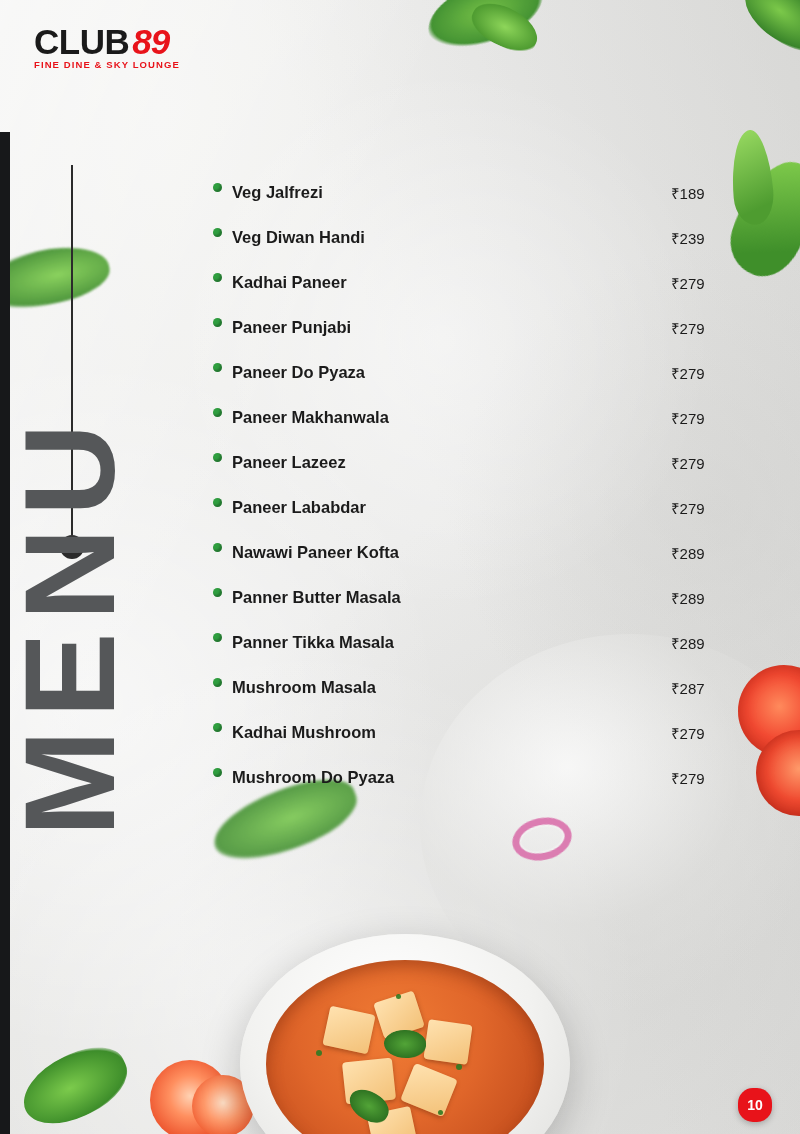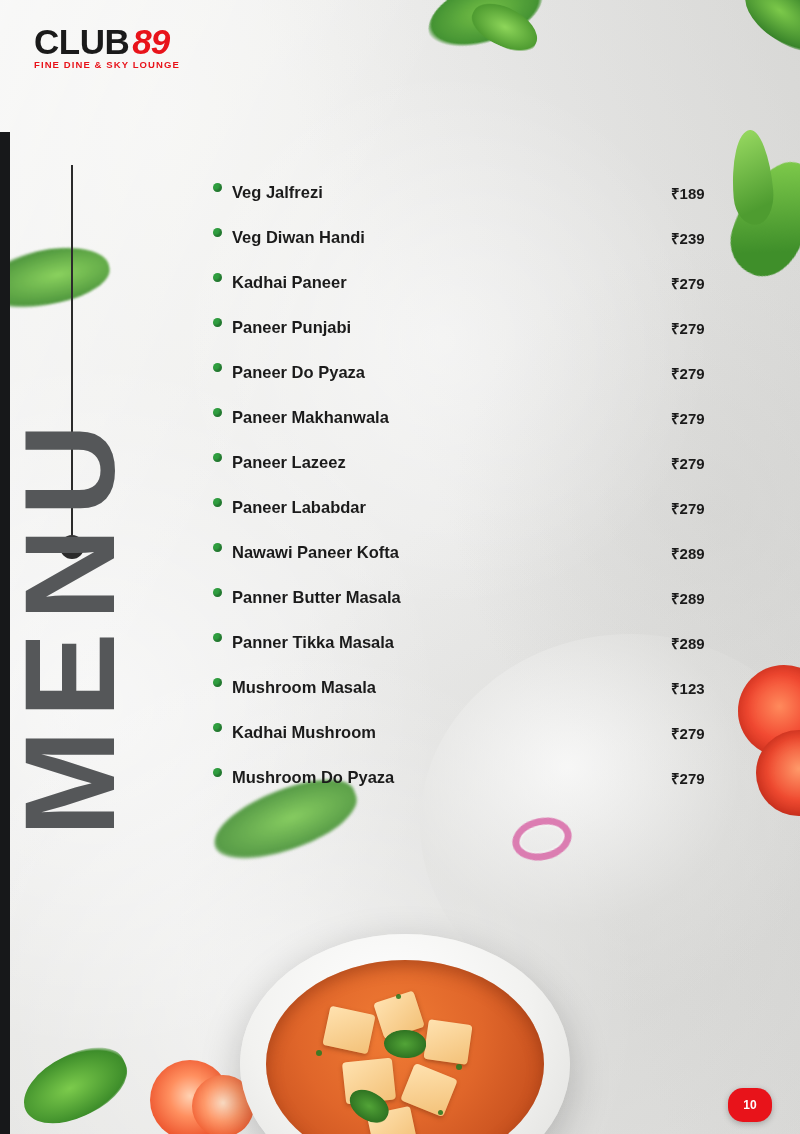--- a/index.html
+++ b/index.html
@@ -107,21 +107,21 @@
     background:#2f9e3f;
     box-shadow:inset -2px -2px 2px rgba(0,0,0,0.25);
     margin-right:10px; flex:none;
   }
   .item-name {
     font-size:16.5px; font-weight:bold; color:#1b1b1b;
     white-space:nowrap;
   }
   .item-price {
     margin-left:auto;
-    font-size:15px; font-weight:bold; color:#1b1b1b;
+    font-size:15px; font-weight:normal; color:#1b1b1b;
     min-width:62px; text-align:left;
   }
 
   
   .decor { position:absolute; pointer-events:none; }
 
   .basil-top { left:425px; top:-18px; width:120px; height:60px;
     background:radial-gradient(ellipse at 50% 50%, #6fbf3f 0%, #3c8f2a 65%, rgba(60,143,42,0) 72%);
     border-radius:60% 40% 55% 45%;
     transform:rotate(-18deg); filter:blur(0.4px); opacity:.95;}
@@ -188,23 +188,23 @@
   }
   .cilantro {
     position:absolute; width:42px; height:28px;
     background:radial-gradient(ellipse at 50% 50%, #52a437 0%, #2f7422 70%, rgba(47,116,34,0) 78%);
     border-radius:50% 50% 45% 55%;
   }
 
   
   .page-num {
     position:absolute; right:28px; bottom:12px;
-    width:44px; height:34px; border-radius:15px;
+    width:34px; height:34px; border-radius:15px;
     background:#e8131a; color:#fff;
-    font-size:12px; font-weight:bold;
+    font-size:14px; font-weight:bold;
     display:flex; align-items:center; justify-content:center;
     box-shadow:0 2px 6px rgba(0,0,0,.25);
   }
 </style>
 </head>
 <body>
 
 <div class="page">
   <div class="texture"></div>
   <div class="texture2"></div>
@@ -291,21 +291,21 @@
           <span class="item-price">₹289</span>
         </div>
         <div class="item">
           <span class="bullet"></span>
           <span class="item-name">Panner Tikka Masala</span>
           <span class="item-price">₹289</span>
         </div>
         <div class="item">
           <span class="bullet"></span>
           <span class="item-name">Mushroom Masala</span>
-          <span class="item-price">₹123</span>
+          <span class="item-price">₹287</span>
         </div>
         <div class="item">
           <span class="bullet"></span>
           <span class="item-name">Kadhai Mushroom</span>
           <span class="item-price">₹279</span>
         </div>
         <div class="item">
           <span class="bullet"></span>
           <span class="item-name">Mushroom Do Pyaza</span>
           <span class="item-price">₹279</span>

